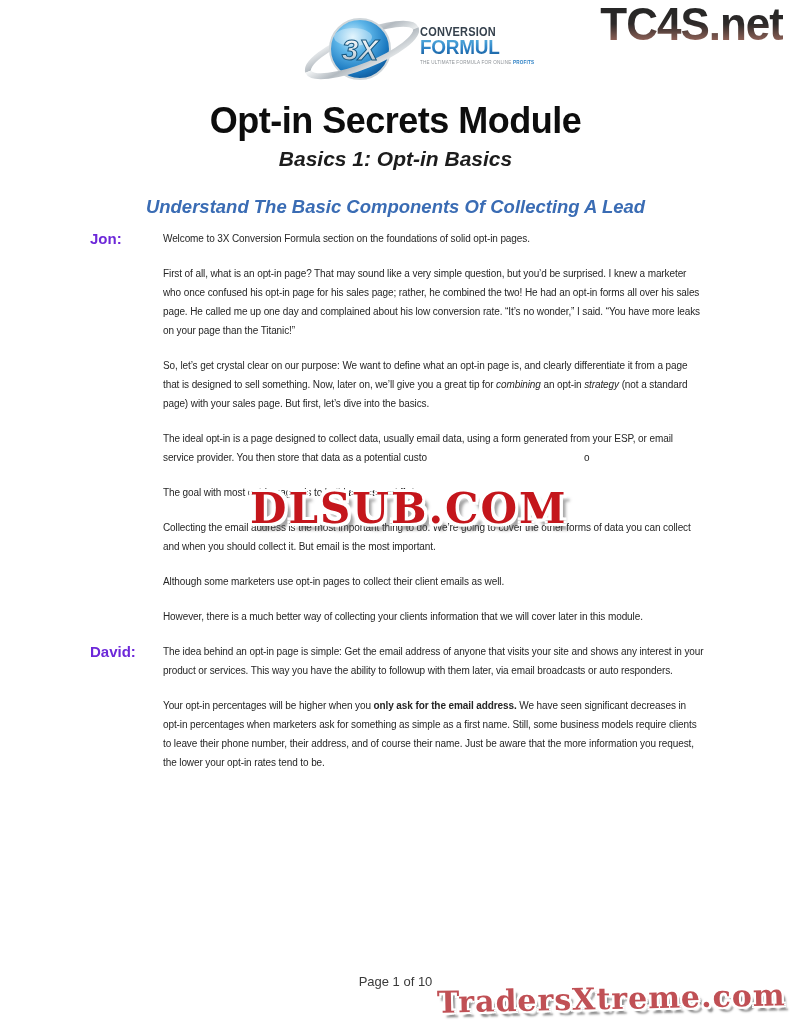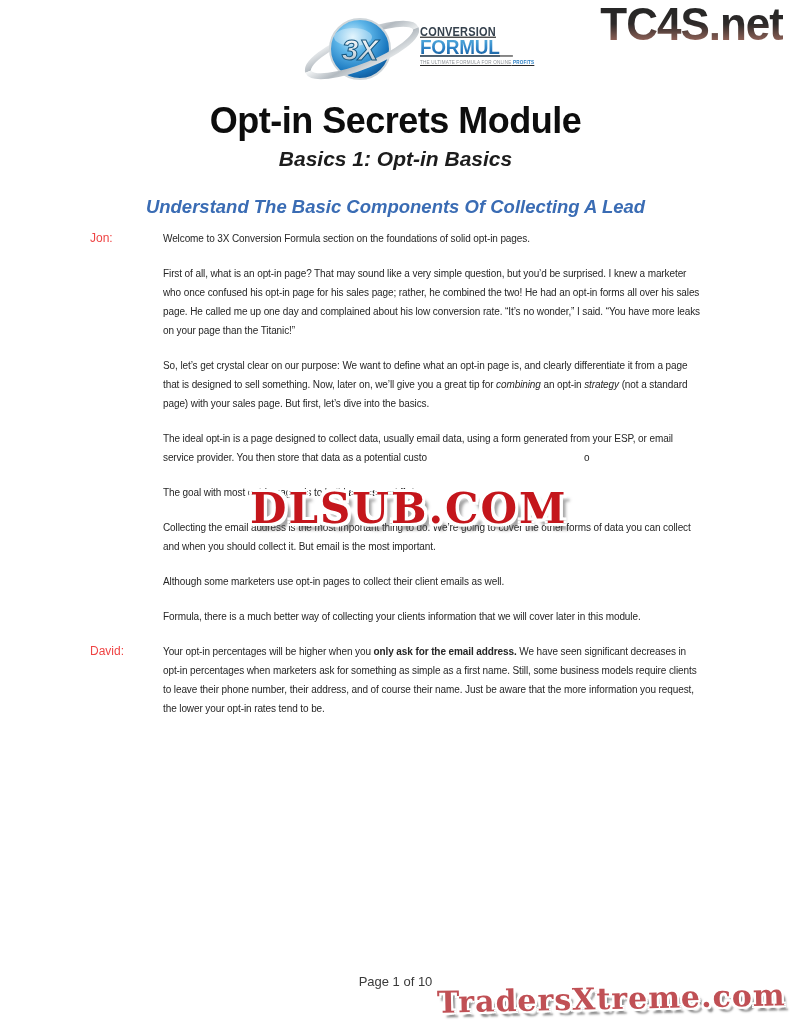--- a/index.html
+++ b/index.html
@@ -9,21 +9,21 @@
     width:791px; height:1024px;
     background:#ffffff;
     overflow:hidden;
     font-family:"Liberation Sans", sans-serif;
     color:#262626;
   }
 
   
   .logo { position:absolute; left:300px; top:6px; width:200px; height:88px; }
   .logo-globe { position:absolute; left:0; top:2px; }
-  .logo-text { position:absolute; left:120px; top:18px; width:80px;text-decoration:underline; }
+  .logo-text { position:absolute; left:120px; top:18px; width:80px; }
   .logo-line1 {
     font-size:11px; font-weight:bold; letter-spacing:.2px;
     color:#35414d; white-space:nowrap; transform:scaleY(1.15); transform-origin:left top;
   }
   .logo-line2 {
     font-size:19px; font-weight:bold; letter-spacing:-.3px; white-space:nowrap;
     background:linear-gradient(#56aede 10%, #2a7fc4 55%, #15558f 95%);
     -webkit-background-clip:text; background-clip:text; color:transparent;
     transform:scaleY(1.08); transform-origin:left top;
   }
@@ -51,21 +51,21 @@
   .doc-subtitle {
     position:absolute; top:196px; left:0; right:0;
     text-align:center; font-size:18.5px; font-weight:bold; font-style:italic; color:#3a6cb4;
   }
 
   
   .content { position:absolute; left:90px; top:229px; width:615px; }
   .speech { display:flex; align-items:flex-start; }
   .speaker {
     width:73px; flex:0 0 73px;
-    font-size:12px; font-weight:normal; line-height:19px; color:#ef4444;
+    font-size:15px; font-weight:bold; line-height:19px; color:#6d28d9;
   }
   .paras { width:542px; }
   .paras p { font-size:10px; line-height:19px; letter-spacing:-.1px; margin:0 0 16px 0; }
   .speech:last-child .paras p:last-child { margin-bottom:0; }
   .it { font-style:italic; }
   .b  { font-weight:bold; }
   .frag { margin-left:157px; }
 
   
   .wm-dlsub {
@@ -150,27 +150,28 @@
     <section class="speech">
       <div class="speaker">Jon:</div>
       <div class="paras">
         <p>Welcome to 3X Conversion Formula section on the foundations of solid opt-in pages.</p>
         <p>First of all, what is an opt-in page?  That may sound like a very simple question, but you’d be surprised. I knew a marketer who once confused his opt-in page for his sales page; rather, he combined the two! He had an opt-in forms all over his sales page. He called me up one day and complained about his low conversion rate. “It’s no wonder,” I said. “You have more leaks on your page than the Titanic!”</p>
         <p><span>So, let’s get crystal clear on our purpose: We want to define what an opt-in page is, and clearly differentiate it from a page that is designed to sell something. Now, later on, we’ll give you a great tip for </span><span class="it">combining</span><span> an opt-in </span><span class="it">strategy</span><span> (not a standard page) with your sales page. But first, let’s dive into the basics.</span></p>
         <p><span>The ideal opt-in is a page designed to collect data, usually email data, using a form generated from your ESP, or email service provider. You then store that data as a potential custo</span><span class="frag">o</span></p>
         <p><span>The goal with most opt-in pages is to build </span><span class="b">a prospect list</span><span>.</span></p>
         <p>Collecting the email address is the most important thing to do. We’re going to cover the other forms of data you can collect and when you should collect it.  But email is the most important.</p>
         <p>Although some marketers use opt-in pages to collect their client emails as well.</p>
-        <p>Formula, there is a much better way of collecting your clients information that we will cover later in this module.</p>
+        <p>However, there is a much better way of collecting your clients information that we will cover later in this module.</p>
       </div>
     </section>
 
     <section class="speech">
       <div class="speaker">David:</div>
       <div class="paras">
+        <p>The idea behind an opt-in page is simple: Get the email address of anyone that visits your site and shows any interest in your product or services. This way you have the ability to followup with them later, via email broadcasts or auto responders.</p>
         <p><span>Your opt-in percentages will be higher when you </span><span class="b">only ask for the email address.</span><span> We have seen significant decreases in opt-in percentages when marketers ask for something as simple as a first name. Still, some business models require clients to leave their phone number, their address, and of course their name. Just be aware that the more information you request, the lower your opt-in rates tend to be.</span></p>
       </div>
     </section>
 
   </div>
 
   <div class="wm-dlsub">DLSUB.COM</div>
 
   <div class="page-indicator">Page 1 of 10</div>
   <div class="wm-traders">TradersXtreme.com</div>

